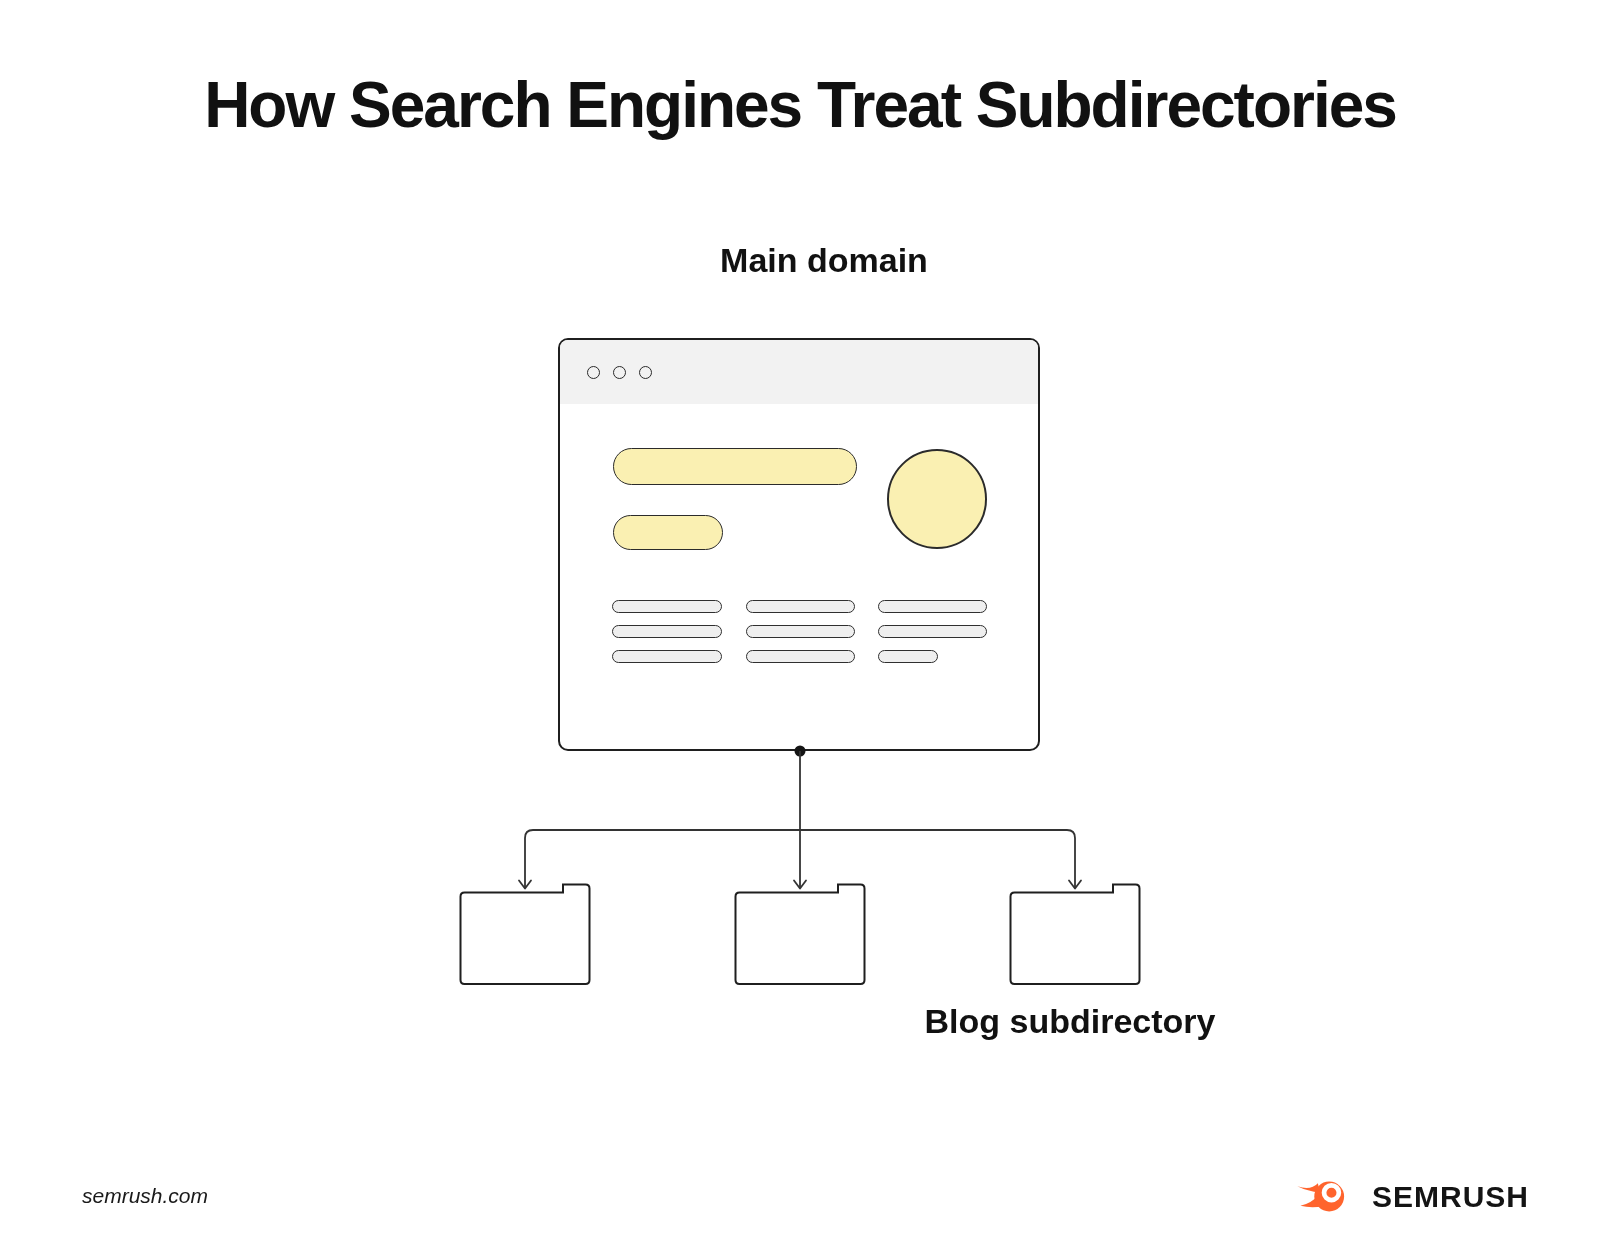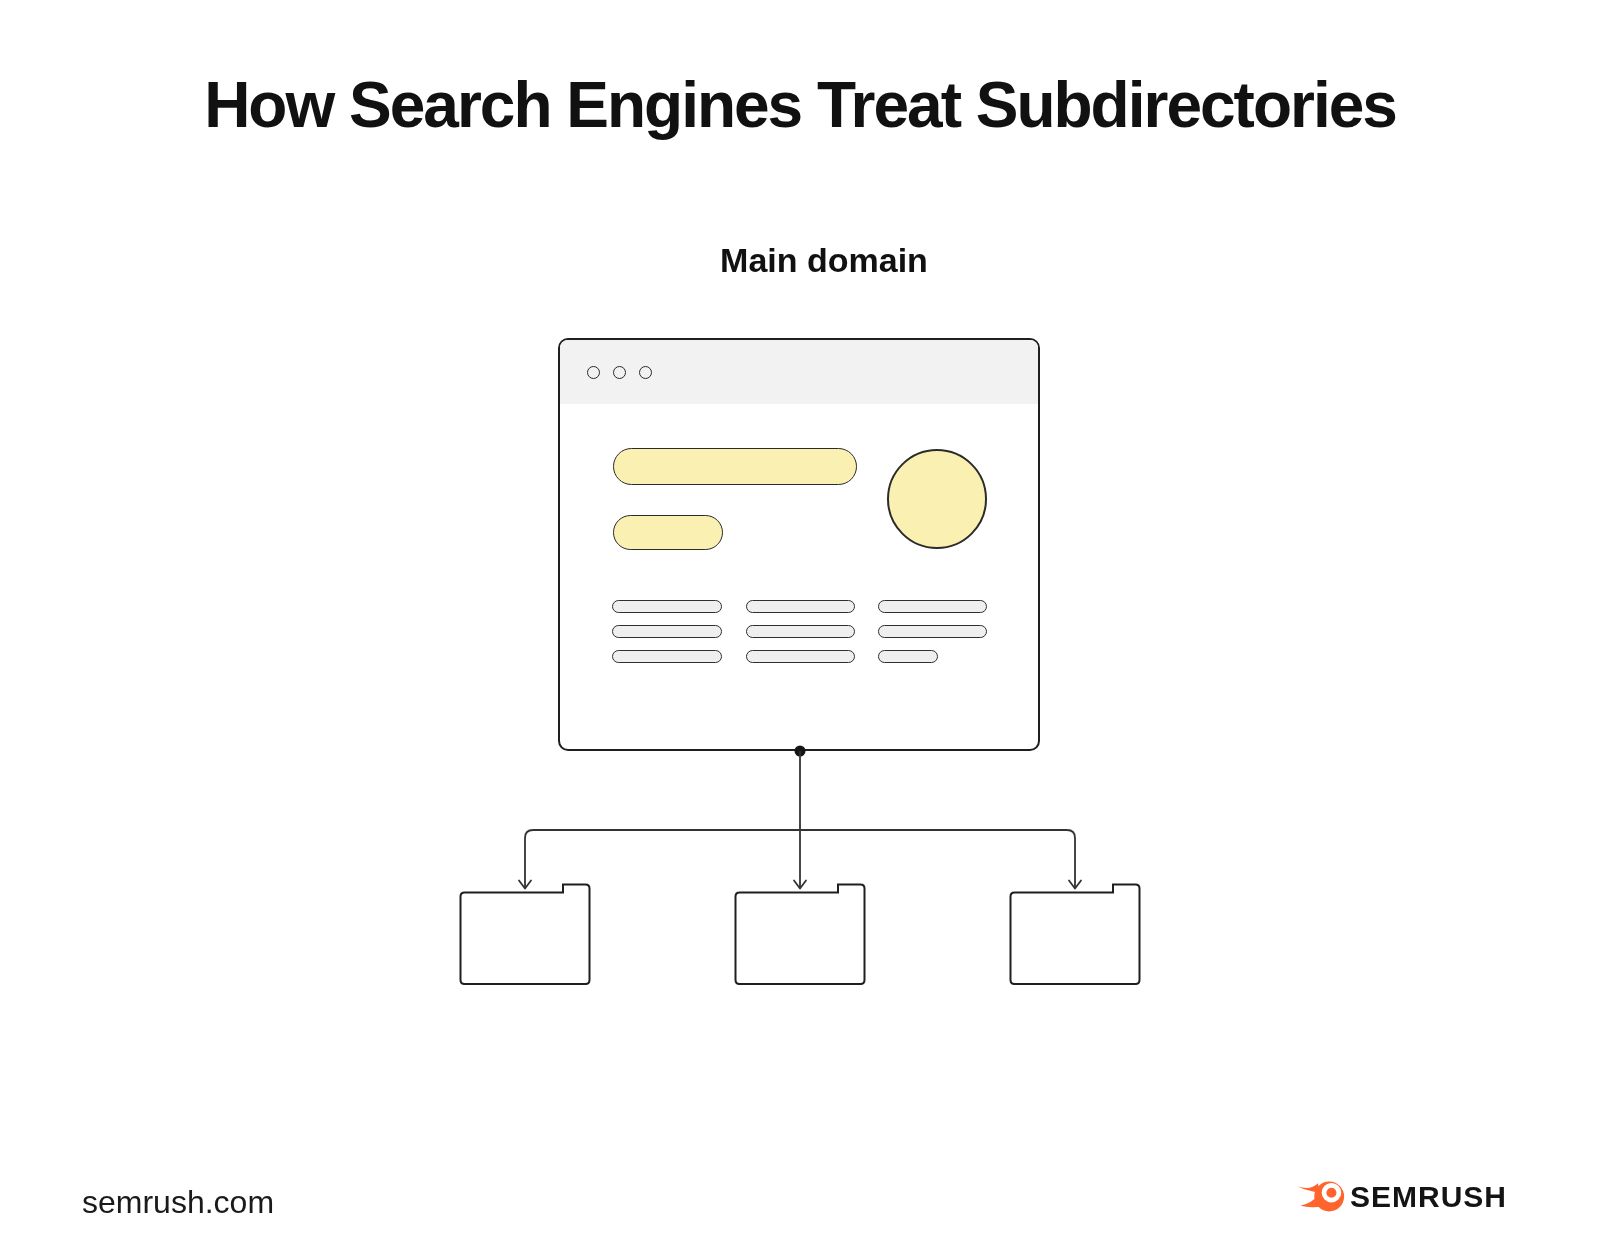--- a/index.html
+++ b/index.html
@@ -77,25 +77,25 @@
   .connectors .arrowhead{fill:none;stroke:var(--connector);stroke-width:1.8px;stroke-linejoin:round;stroke-linecap:round;}
   .connectors .junction-dot{fill:#151515;}
 
   
   .folder{position:absolute;width:132px;height:103px;}
   .folder-path{fill:#ffffff;stroke:var(--outline);stroke-width:2px;}
 
   
   .footer-site{
     position:absolute;left:82px;top:1184px;
-    font-size:32px;font-weight:400;color:#1a1a1a;
+    font-size:21px;font-weight:400;color:#1a1a1a;font-style:italic;
   }
   .brand-logo{
     position:absolute;left:1296px;top:1178px;
-    display:flex;align-items:center;gap:2px;
+    display:flex;align-items:center;gap:24px;
   }
   .flame-icon{width:52px;height:37px;display:block;}
   .flame-fill{fill:var(--brand-orange);}
   .flame-ring{fill:none;stroke:#ffffff;stroke-width:4.6px;}
   .brand-wordmark{
     font-size:30px;font-weight:800;letter-spacing:1px;color:#141414;
     line-height:1;
   }
 </style>
 </head>
@@ -142,20 +142,21 @@
   <svg class="folder" style="left:459px;top:883px;" viewBox="0 0 132 103" aria-hidden="true">
     <path class="folder-path" d="M5.5 9.5 L104 9.5 L104 1.5 L126.5 1.5 Q130.5 1.5 130.5 5.5 L130.5 97 Q130.5 101 126.5 101 L5.5 101 Q1.5 101 1.5 97 L1.5 13.5 Q1.5 9.5 5.5 9.5 Z"></path>
   </svg>
   <svg class="folder" style="left:734px;top:883px;" viewBox="0 0 132 103" aria-hidden="true">
     <path class="folder-path" d="M5.5 9.5 L104 9.5 L104 1.5 L126.5 1.5 Q130.5 1.5 130.5 5.5 L130.5 97 Q130.5 101 126.5 101 L5.5 101 Q1.5 101 1.5 97 L1.5 13.5 Q1.5 9.5 5.5 9.5 Z"></path>
   </svg>
   <svg class="folder" style="left:1009px;top:883px;" viewBox="0 0 132 103" aria-hidden="true">
     <path class="folder-path" d="M5.5 9.5 L104 9.5 L104 1.5 L126.5 1.5 Q130.5 1.5 130.5 5.5 L130.5 97 Q130.5 101 126.5 101 L5.5 101 Q1.5 101 1.5 97 L1.5 13.5 Q1.5 9.5 5.5 9.5 Z"></path>
   </svg>
 
+  <div class="label blog-label">Blog subdirectory</div>
 
   <div class="footer-site">semrush.com</div>
 
   <div class="brand-logo">
     <svg class="flame-icon" viewBox="0 0 50 36" aria-hidden="true">
       <path class="flame-fill" d="M1 8 Q14 12.5 21 5 L23 14 Q11 13 1 8 Z"></path>
       <path class="flame-fill" d="M4 27 Q15 24.5 21.5 16.5 L26 27.5 Q14 29.5 4 27 Z"></path>
       <circle class="flame-fill" cx="32" cy="18" r="14.5"></circle>
       <circle class="flame-ring" cx="34.2" cy="14.3" r="7.2"></circle>
     </svg>

